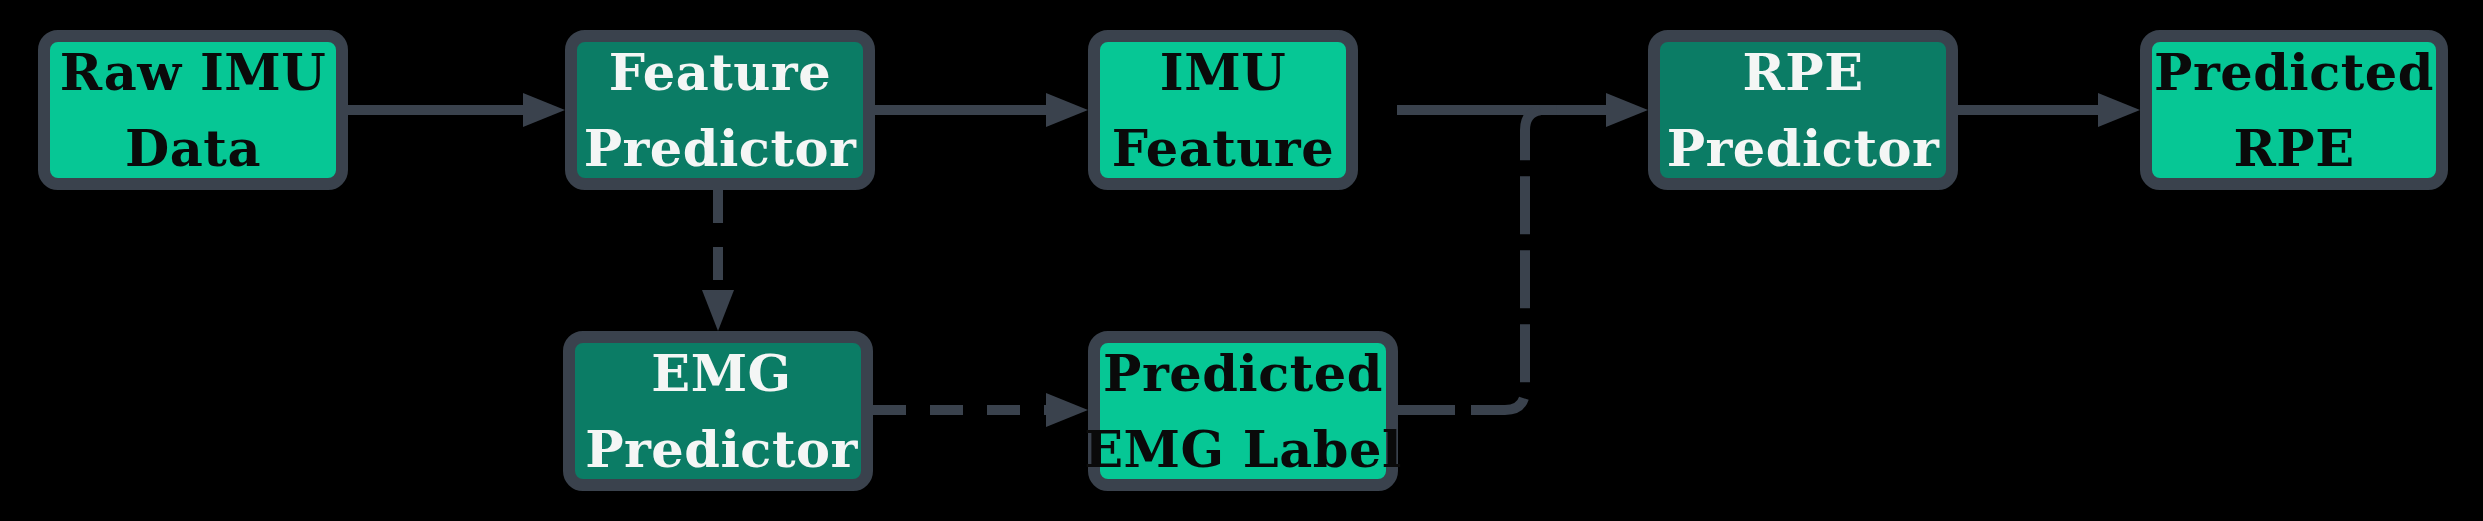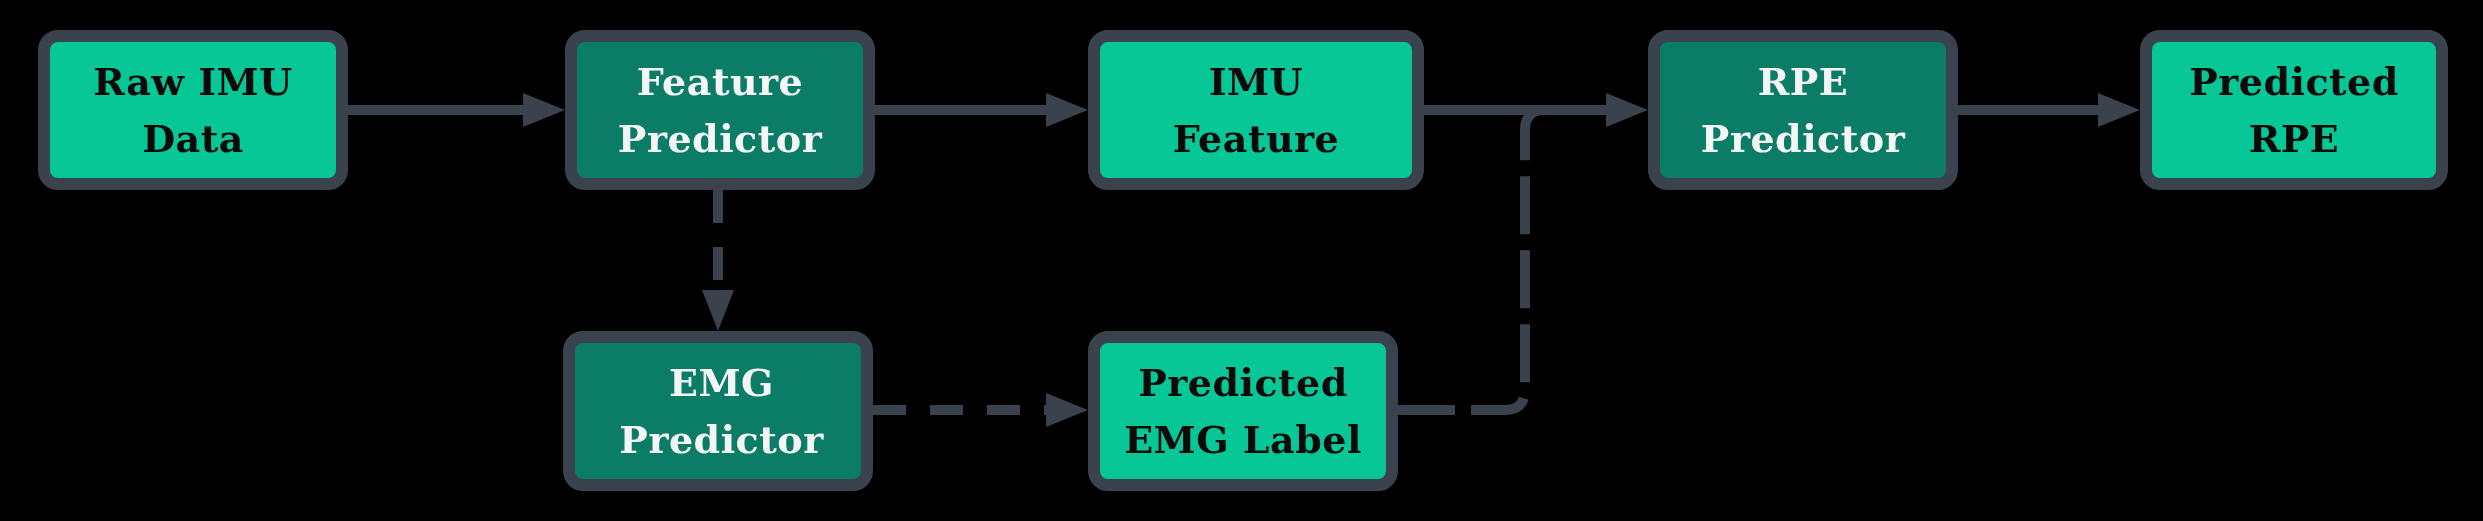--- a/index.html
+++ b/index.html
@@ -25,21 +25,21 @@
   .arrowhead{fill:var(--outline);stroke:none;}
   .node{
     position:absolute;
     box-sizing:border-box;
     height:160px;
     border:12px solid var(--outline);
     border-radius:20px;
     display:flex;flex-direction:column;
     align-items:center;justify-content:center;
     text-align:center;
-    font-weight:700;font-size:38px;line-height:1.5;
+    font-weight:700;font-size:51px;line-height:1.5;
     letter-spacing:0.5px;
   }
   .node.light{background:var(--node-light);color:var(--text-on-light);}
   .node.dark{background:var(--node-dark);color:var(--text-on-dark);}
   .node span{display:block;white-space:nowrap;}
 </style>
 </head>
 <body>
 
 <div class="canvas">
@@ -70,21 +70,21 @@
   <div class="node light" style="left:38px;top:30px;width:310px;">
     <span>Raw IMU</span>
     <span>Data</span>
   </div>
 
   <div class="node dark" style="left:565px;top:30px;width:310px;text-align:right;">
     <span>Feature</span>
     <span>Predictor</span>
   </div>
 
-  <div class="node light" style="left:1088px;top:30px;width:336px;">
+  <div class="node light" style="left:1088px;top:30px;width:270px;">
     <span>IMU</span>
     <span>Feature</span>
   </div>
 
   <div class="node dark" style="left:1648px;top:30px;width:310px;">
     <span>RPE</span>
     <span>Predictor</span>
   </div>
 
   <div class="node light" style="left:2140px;top:30px;width:308px;">

